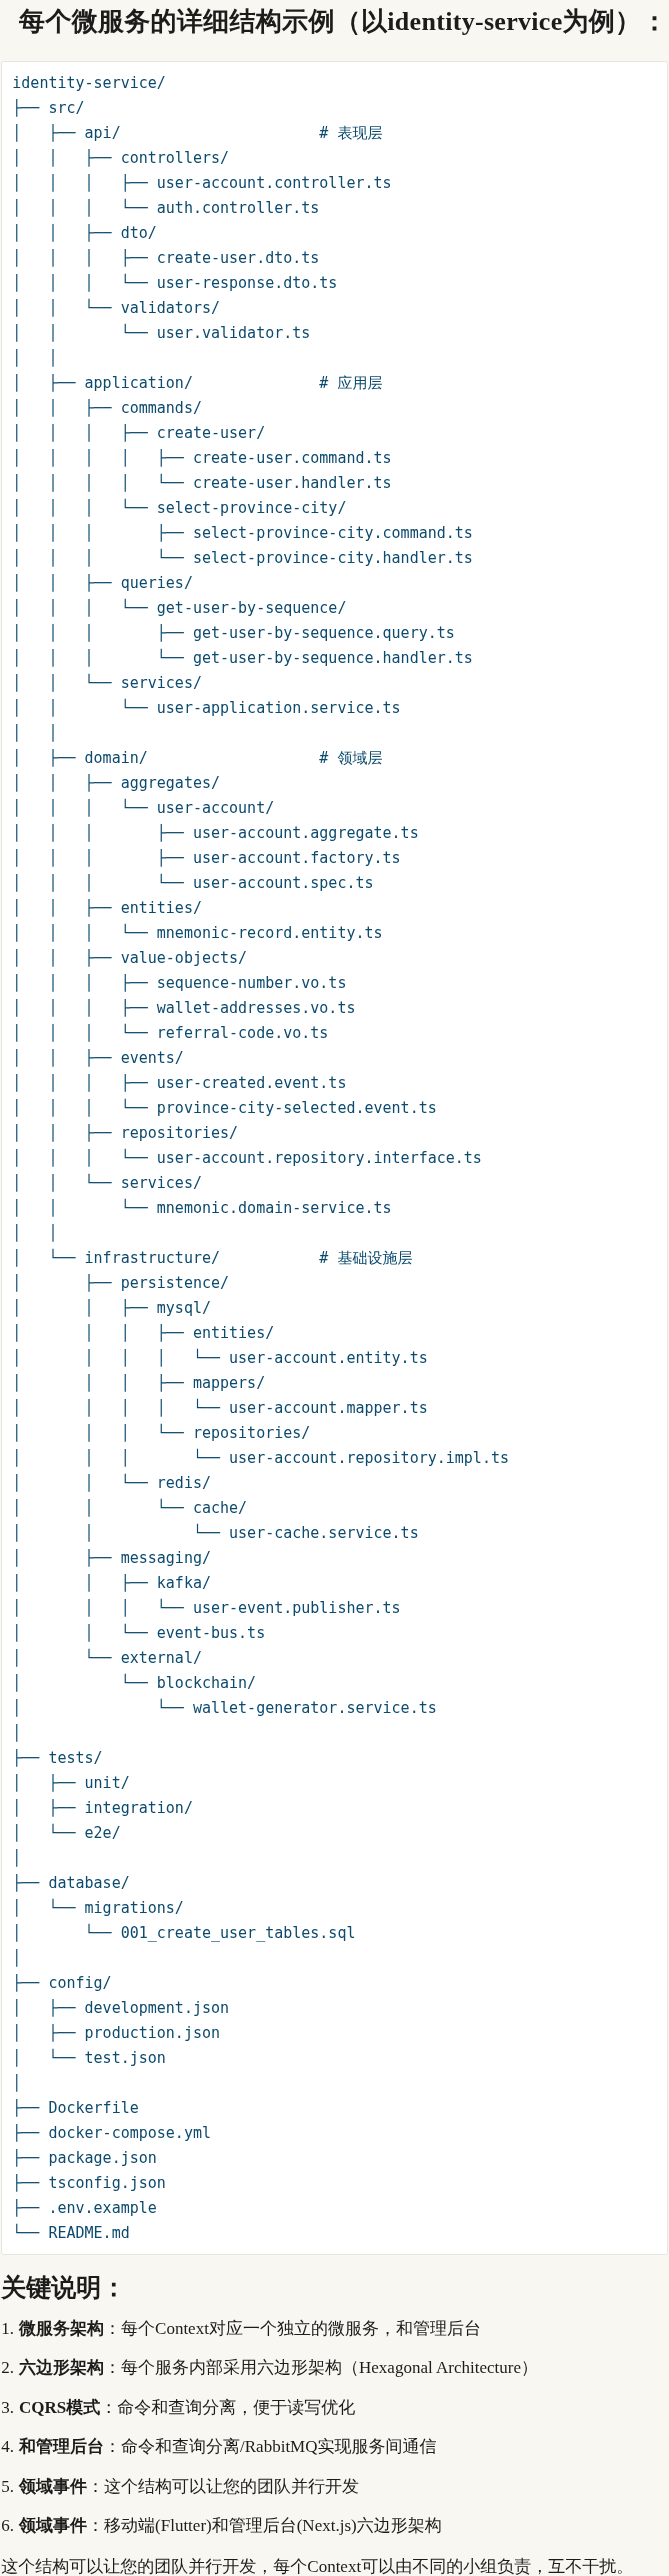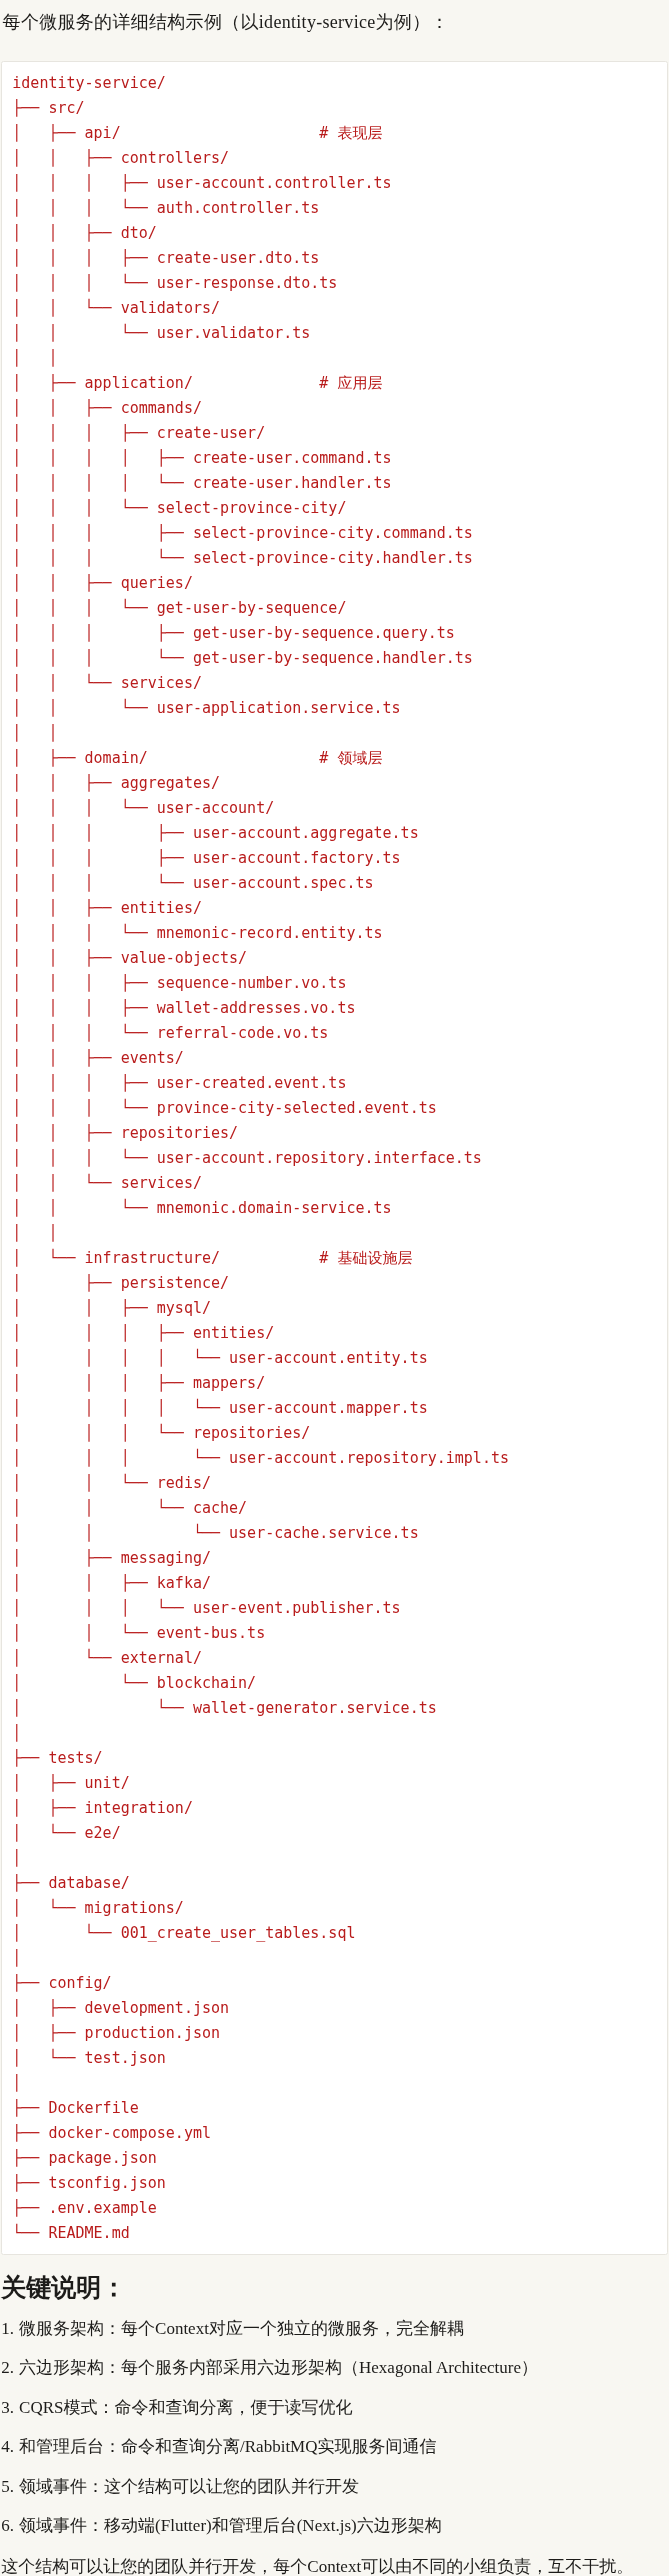--- a/index.html
+++ b/index.html
@@ -6,54 +6,55 @@
   body {
     width: 669px;
     min-height: 2576px;
     box-sizing: border-box;
     background: #f8f7f2;
     color: #1d1c1a;
     font-family: "Liberation Serif", serif;
     padding: 8.8px 1.3px 10px 1.3px;
   }
   .page-title {
-    font-size: 18px;
-    font-weight: 400;
+    font-size: 26px;
+    font-weight: 700;
     line-height: 26px;
     margin: 0 0 26px 1.3px;
     letter-spacing: 0.3px;
+    text-align: right;
   }
   .code-block {
     background: #ffffff;
     border: 0.6px solid #e7e5df;
     border-radius: 2.5px;
     padding: 8.8px 10px;
     overflow: hidden;
   }
   .code-block pre {
     margin: 0;
     font-family: "DejaVu Sans Mono", monospace;
     font-size: 15px;
     line-height: 25px;
-    color: #b91c1c;
+    color: #0c4a6e;
     white-space: pre;
   }
   .notes-heading {
     font-size: 25px;
     font-weight: 700;
     line-height: 26px;
     margin: 20px 0 16.3px 0;
   }
   .note-item {
     font-size: 17px;
     line-height: 22.5px;
     margin: 0 0 17px 0;
   }
   .note-num { margin-right: 5px; }
-  .note-label { font-weight: 400; }
+  .note-label { font-weight: 700; }
   .closing-paragraph {
     font-size: 17px;
     line-height: 24px;
     margin: 17.5px 0 0 0;
   }
 </style>
 </head>
 <body>
 
 <h1 class="page-title">每个微服务的详细结构示例（以identity-service为例）：</h1>
@@ -144,21 +145,21 @@
 ├── docker-compose.yml
 ├── package.json
 ├── tsconfig.json
 ├── .env.example
 └── README.md</pre>
 </div>
 
 <div class="notes-heading">关键说明：</div>
 
 <div class="note-item">
-  <span class="note-num">1.</span><span class="note-label">微服务架构</span><span class="note-sep">：</span><span class="note-text">每个Context对应一个独立的微服务，完全解耦</span>
+  <span class="note-num">1.</span><span class="note-label">微服务架构</span><span class="note-sep">：</span><span class="note-text">每个Context对应一个独立的微服务，和管理后台</span>
 </div>
 
 <div class="note-item">
   <span class="note-num">2.</span><span class="note-label">六边形架构</span><span class="note-sep">：</span><span class="note-text">每个服务内部采用六边形架构（Hexagonal Architecture）</span>
 </div>
 
 <div class="note-item">
   <span class="note-num">3.</span><span class="note-label">CQRS模式</span><span class="note-sep">：</span><span class="note-text">命令和查询分离，便于读写优化</span>
 </div>
 

